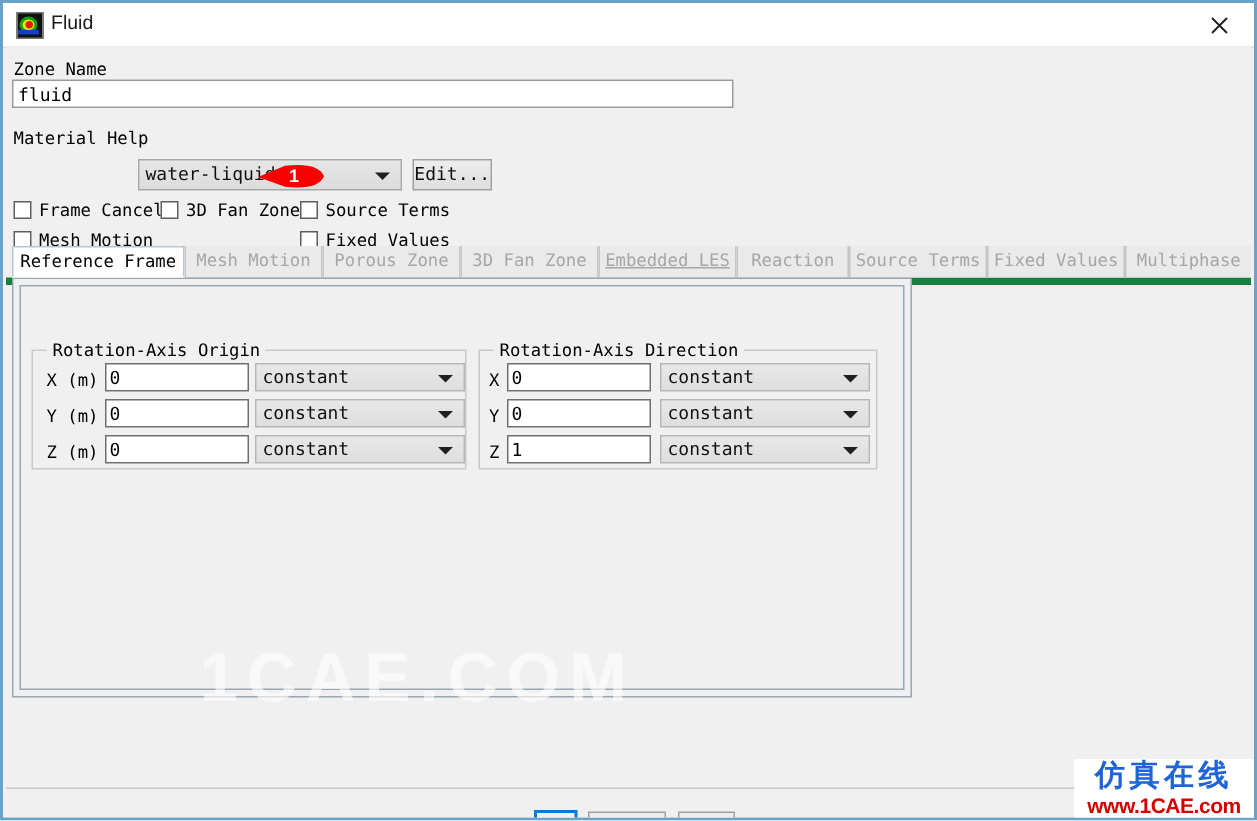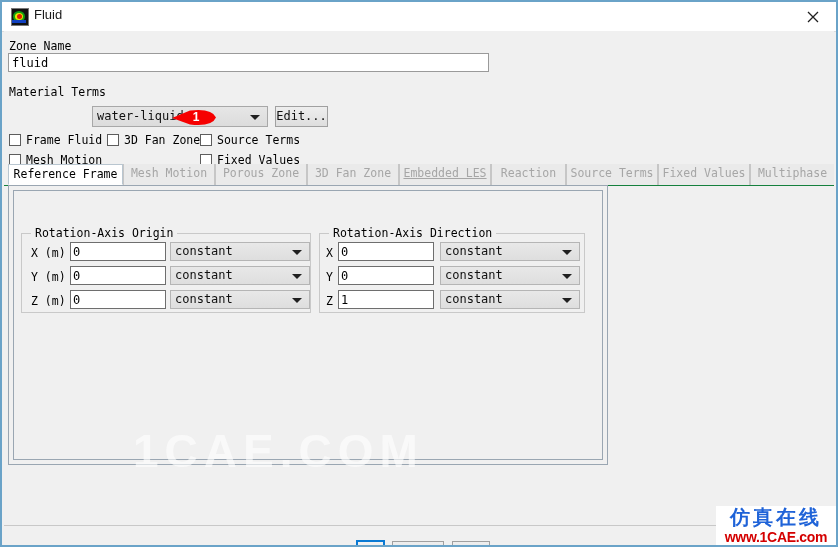--- a/index.html
+++ b/index.html
@@ -162,21 +162,21 @@
   .cbx .ctxt {
     position: absolute;
     left: 17px; top: 0px;
   }
 
   
   .tabstrip {
     position: absolute;
     left: 0px; top: 133px;
     width: 830px; height: 21px;
-    border-bottom: 1px solid #15803d;
+    border-bottom: 5px solid #15803d;
   }
   .tab {
     position: absolute;
     top: 0;
     height: 21px;
     box-sizing: border-box;
     line-height: 19px;
     text-align: center;
     font-family: "DejaVu Sans Mono", monospace;
     font-size: 11.5px;
@@ -320,37 +320,37 @@
         <path d="M1 1 L11 11 M11 1 L1 11" stroke="#202020" stroke-width="1.3" fill="none"></path>
       </svg>
     </div>
   </div>
 
   <div class="body-area">
 
     <div class="lbl zone-label">Zone Name</div>
     <input class="zone-input" value="fluid" style="">
 
-    <div class="lbl mat-label">Material Terms</div>
+    <div class="lbl mat-label">Material Help</div>
     <div class="combo mat-combo">
       <span class="cv">water-liquid</span>
       <span class="arrow"></span>
     </div>
     <div class="btn edit-btn">Edit...</div>
 
     <div class="badge">
       <svg width="48" height="17" viewBox="0 0 48 17">
         <path d="M0 9 L18 1.5 Q40 -1 44 8.5 Q40 18 18 15.5 Z" fill="#f60000"></path>
       </svg>
       <span class="num">1</span>
     </div>
 
     <div class="cbx" style="left:5px; top:102px;">
       <span class="box"></span>
-      <span class="lbl ctxt">Frame Fluid</span>
+      <span class="lbl ctxt">Frame Cancel</span>
     </div>
     <div class="cbx" style="left:103px; top:102px;">
       <span class="box"></span>
       <span class="lbl ctxt">3D Fan Zone</span>
     </div>
     <div class="cbx" style="left:196px; top:102px;">
       <span class="box"></span>
       <span class="lbl ctxt">Source Terms</span>
     </div>
     <div class="cbx" style="left:5px; top:122px;">

